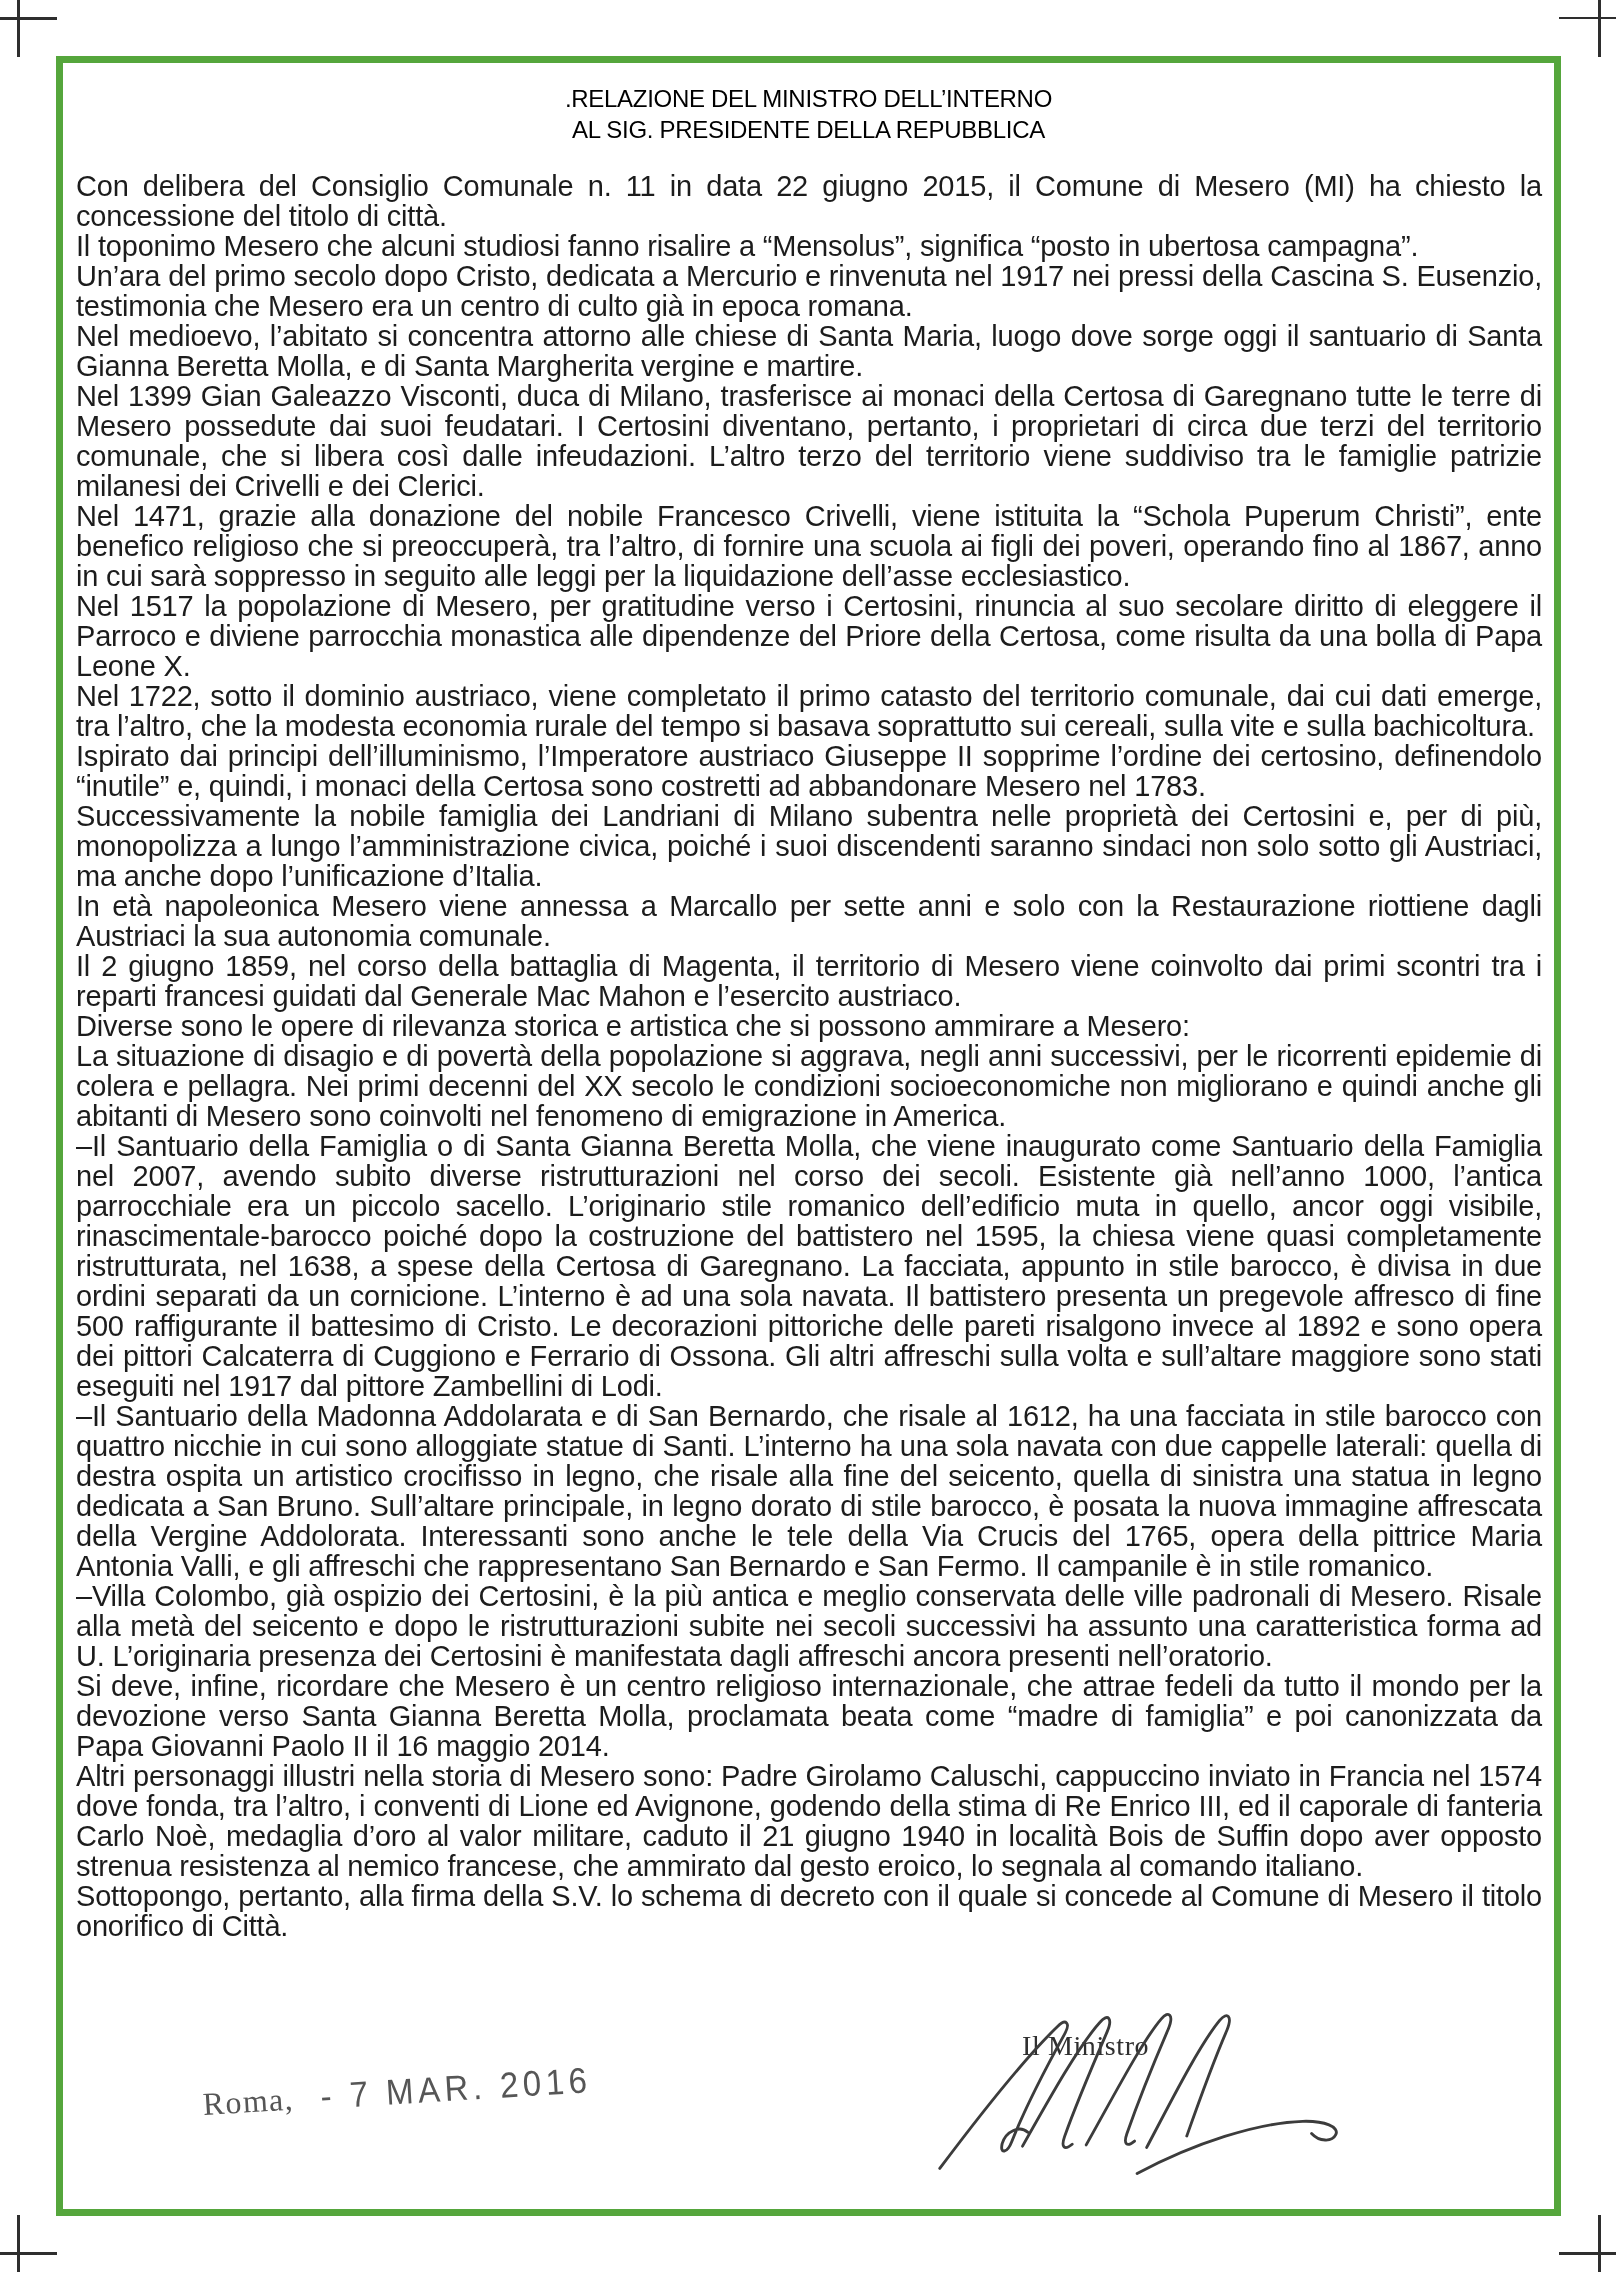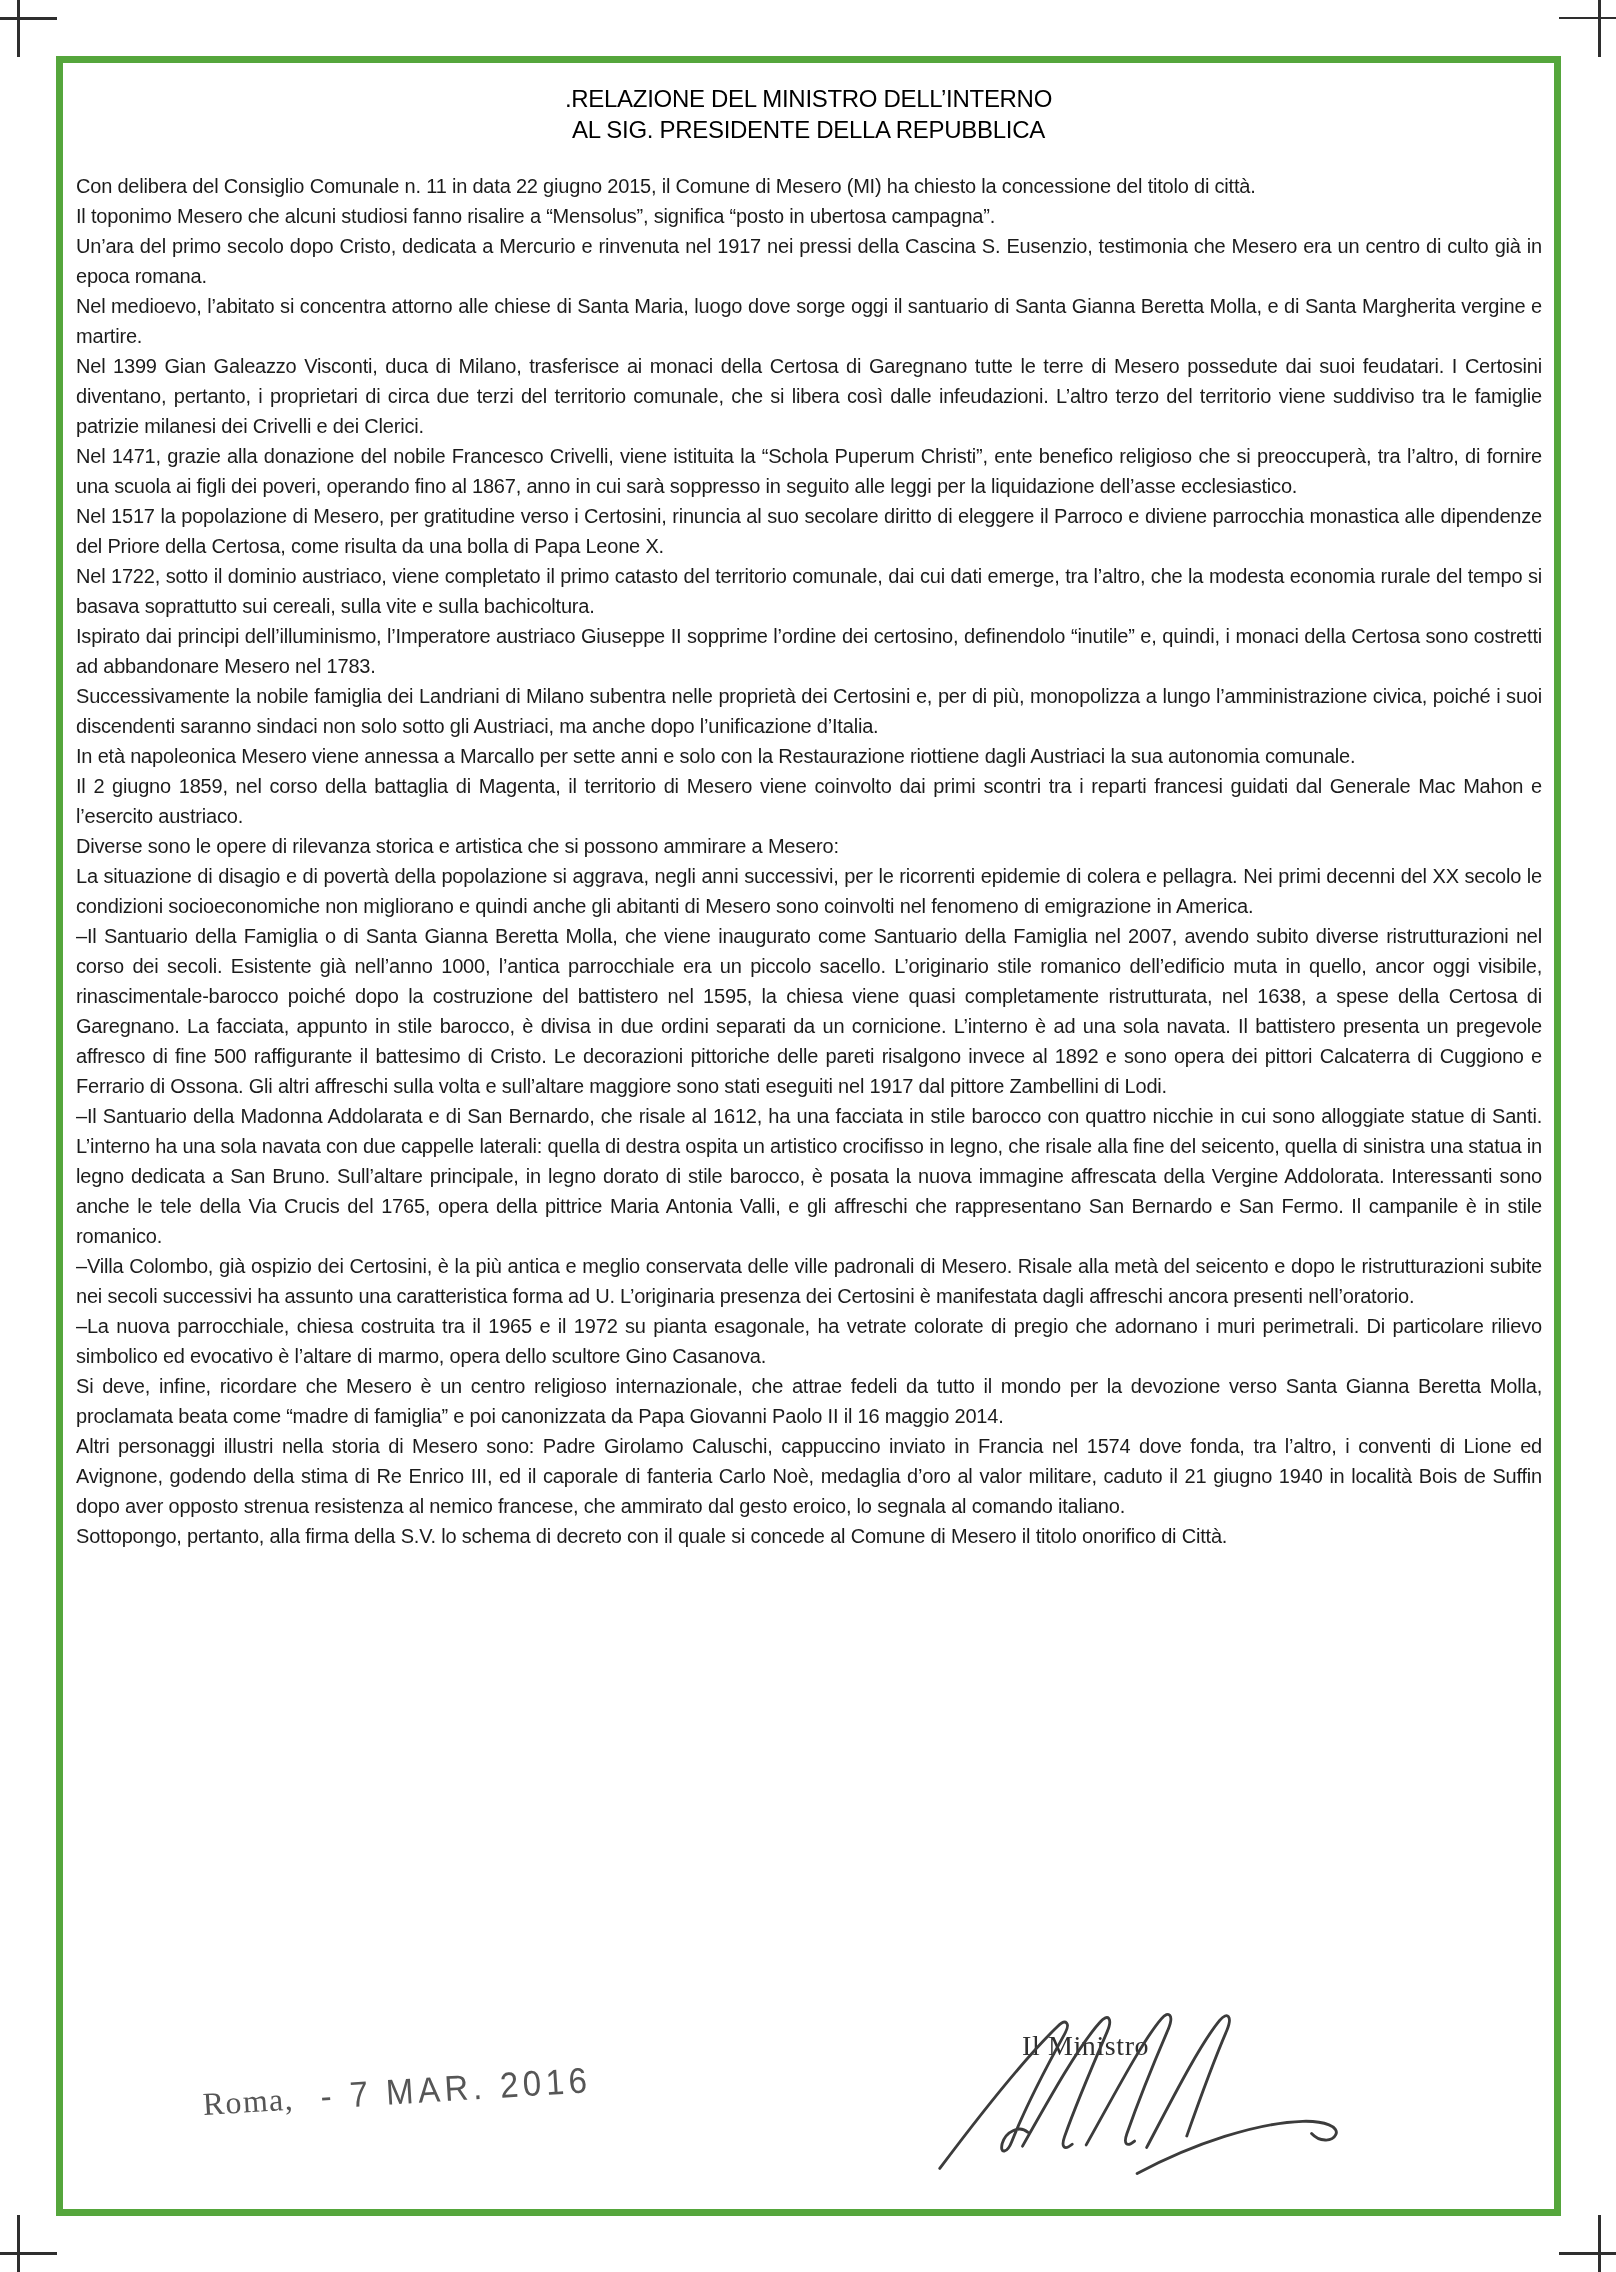--- a/index.html
+++ b/index.html
@@ -43,21 +43,21 @@
     line-height: 31px;
     letter-spacing: -0.3px;
     color: #000000;
   }
 
   .body-text {
     position: absolute;
     left: 76px;
     top: 171px;
     width: 1466px;
-    font-size: 20px;
+    font-size: 29px;
     line-height: 30px;
     letter-spacing: -0.2px;
     color: #1c1c1c;
   }
   .body-text p {
     margin: 0;
     padding: 0;
     text-align: justify;
     text-justify: inter-word;
   }
@@ -133,21 +133,20 @@
   <p>Nel 1722, sotto il dominio austriaco, viene completato il primo catasto del territorio comunale, dai cui dati emerge, tra l’altro, che la modesta economia rurale del tempo si basava soprattutto sui cereali, sulla vite e sulla bachicoltura.</p>
   <p>Ispirato dai principi dell’illuminismo, l’Imperatore austriaco Giuseppe II sopprime l’ordine dei certosino, definendolo “inutile” e, quindi, i monaci della Certosa sono costretti ad abbandonare Mesero nel 1783.</p>
   <p>Successivamente la nobile famiglia dei Landriani di Milano subentra nelle proprietà dei Certosini e, per di più, monopolizza a lungo l’amministrazione civica, poiché i suoi discendenti saranno sindaci non solo sotto gli Austriaci, ma anche dopo l’unificazione d’Italia.</p>
   <p>In età napoleonica Mesero viene annessa a Marcallo per sette anni e solo con la Restaurazione riottiene dagli Austriaci la sua autonomia comunale.</p>
   <p>Il 2 giugno 1859, nel corso della battaglia di Magenta, il territorio di Mesero viene coinvolto dai primi scontri tra i reparti francesi guidati dal Generale Mac Mahon e l’esercito austriaco.</p>
   <p>Diverse sono le opere di rilevanza storica e artistica che si possono ammirare a Mesero:</p>
   <p>La situazione di disagio e di povertà della popolazione si aggrava, negli anni successivi, per le ricorrenti epidemie di colera e pellagra. Nei primi decenni del XX secolo le condizioni socioeconomiche non migliorano e quindi anche gli abitanti di Mesero sono coinvolti nel fenomeno di emigrazione in America.</p>
   <p>–Il Santuario della Famiglia o di Santa Gianna Beretta Molla, che viene inaugurato come Santuario della Famiglia nel 2007, avendo subito diverse ristrutturazioni nel corso dei secoli. Esistente già nell’anno 1000, l’antica parrocchiale era un piccolo sacello. L’originario stile romanico dell’edificio muta in quello, ancor oggi visibile, rinascimentale-barocco poiché dopo la costruzione del battistero nel 1595, la chiesa viene quasi completamente ristrutturata, nel 1638, a spese della Certosa di Garegnano. La facciata, appunto in stile barocco, è divisa in due ordini separati da un cornicione. L’interno è ad una sola navata. Il battistero presenta un pregevole affresco di fine 500 raffigurante il battesimo di Cristo. Le decorazioni pittoriche delle pareti risalgono invece al 1892 e sono opera dei pittori Calcaterra di Cuggiono e Ferrario di Ossona. Gli altri affreschi sulla volta e sull’altare maggiore sono stati eseguiti nel 1917 dal pittore Zambellini di Lodi.</p>
   <p>–Il Santuario della Madonna Addolarata e di San Bernardo, che risale al 1612, ha una facciata in stile barocco con quattro nicchie in cui sono alloggiate statue di Santi. L’interno ha una sola navata con due cappelle laterali: quella di destra ospita un artistico crocifisso in legno, che risale alla fine del seicento, quella di sinistra una statua in legno dedicata a San Bruno. Sull’altare principale, in legno dorato di stile barocco, è posata la nuova immagine affrescata della Vergine Addolorata. Interessanti sono anche le tele della Via Crucis del 1765, opera della pittrice Maria Antonia Valli, e gli affreschi che rappresentano San Bernardo e San Fermo. Il campanile è in stile romanico.</p>
   <p>–Villa Colombo, già ospizio dei Certosini, è la più antica e meglio conservata delle ville padronali di Mesero. Risale alla metà del seicento e dopo le ristrutturazioni subite nei secoli successivi ha assunto una caratteristica forma ad U. L’originaria presenza dei Certosini è manifestata dagli affreschi ancora presenti nell’oratorio.</p>
-  <p>–La nuova parrocchiale, chiesa costruita tra il 1965 e il 1972 su pianta esagonale, ha vetrate colorate di pregio che adornano i muri perimetrali. Di particolare rilievo simbolico ed evocativo è l’altare di marmo, opera dello scultore Gino Casanova.</p>
   <p>Si deve, infine, ricordare che Mesero è un centro religioso internazionale, che attrae fedeli da tutto il mondo per la devozione verso Santa Gianna Beretta Molla, proclamata beata come “madre di famiglia” e poi canonizzata da Papa Giovanni Paolo II il 16 maggio 2014.</p>
   <p>Altri personaggi illustri nella storia di Mesero sono: Padre Girolamo Caluschi, cappuccino inviato in Francia nel 1574 dove fonda, tra l’altro, i conventi di Lione ed Avignone, godendo della stima di Re Enrico III, ed il caporale di fanteria Carlo Noè, medaglia d’oro al valor militare, caduto il 21 giugno 1940 in località Bois de Suffin dopo aver opposto strenua resistenza al nemico francese, che ammirato dal gesto eroico, lo segnala al comando italiano.</p>
   <p>Sottopongo, pertanto, alla firma della S.V. lo schema di decreto con il quale si concede al Comune di Mesero il titolo onorifico di Città.</p>
 </div>
 
 <div class="date-stamp">
   <span class="place">Roma,</span><span class="stamp">- 7 MAR. 2016</span>
 </div>
 
 <div class="signer-title">Il Ministro</div>

